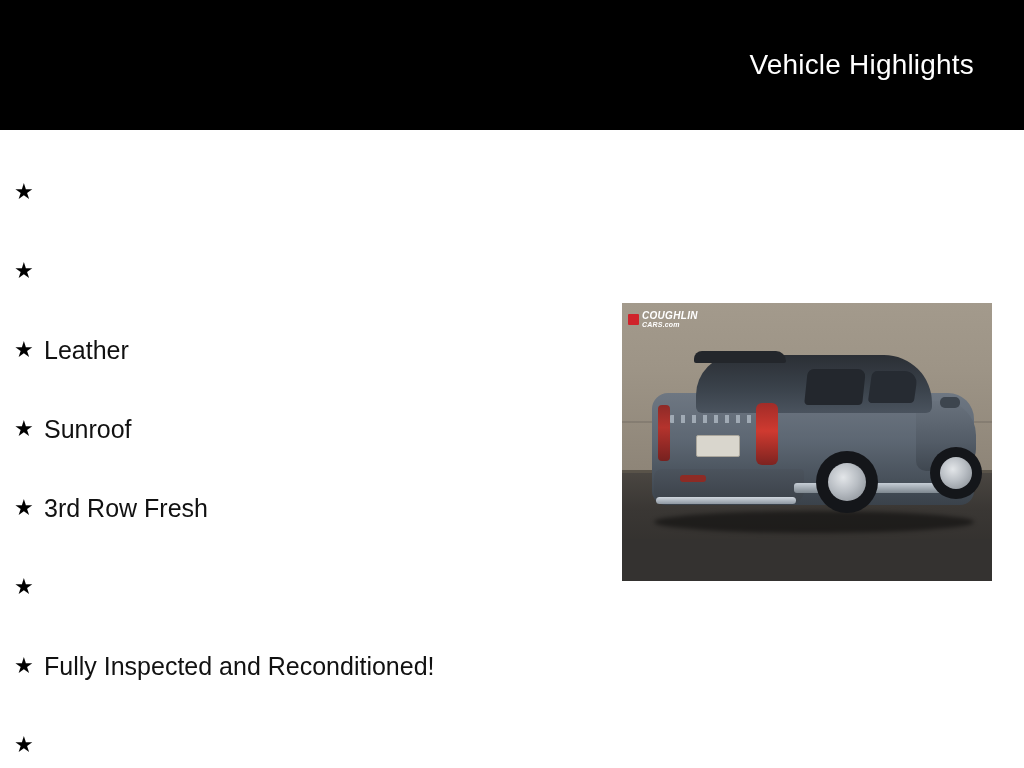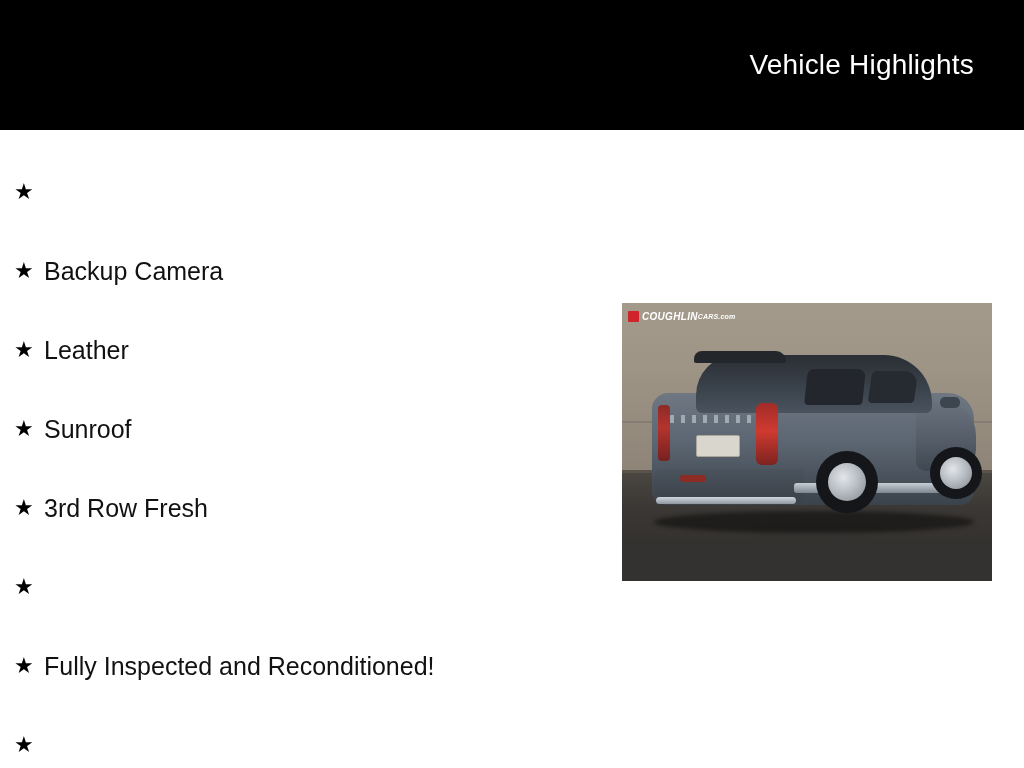--- a/index.html
+++ b/index.html
@@ -123,23 +123,22 @@
     align-items: center;
     gap: 3px;
   }
   .wm-badge {
     width: 11px; height: 11px;
     background: #d0232b;
     border-radius: 1px;
   }
   .wm-text {
     display: flex;
-    flex-direction: row;
+    flex-direction: column;
     line-height: 1;
-    align-items: center;
   }
   .wm-text .wm1 {
     color: #ffffff;
     font-size: 10px;
     font-weight: bold;
     font-style: italic;
     letter-spacing: 0.3px;
   }
   .wm-text .wm2 {
     color: #ffffff;
@@ -347,21 +346,20 @@
   </div>
 
   <div id="highlights">
 
     <div class="highlight-row">
       <span class="bullet-star">★</span>
     </div>
 
     <div class="highlight-row">
       <span class="bullet-star">★</span>
-      <span class="highlight-label">Backup Camera</span>
     </div>
 
     <div class="highlight-row">
       <span class="bullet-star">★</span>
       <span class="highlight-label">Leather</span>
     </div>
 
     <div class="highlight-row">
       <span class="bullet-star">★</span>
       <span class="highlight-label">Sunroof</span>

